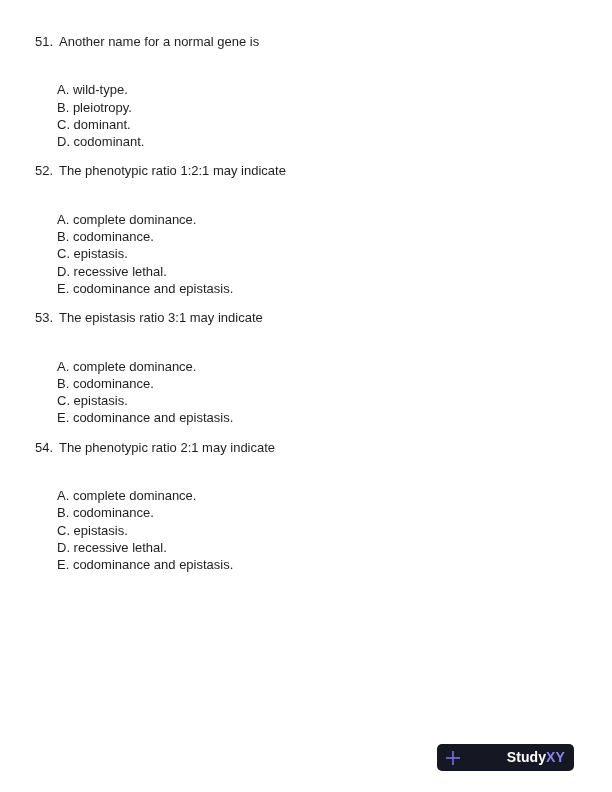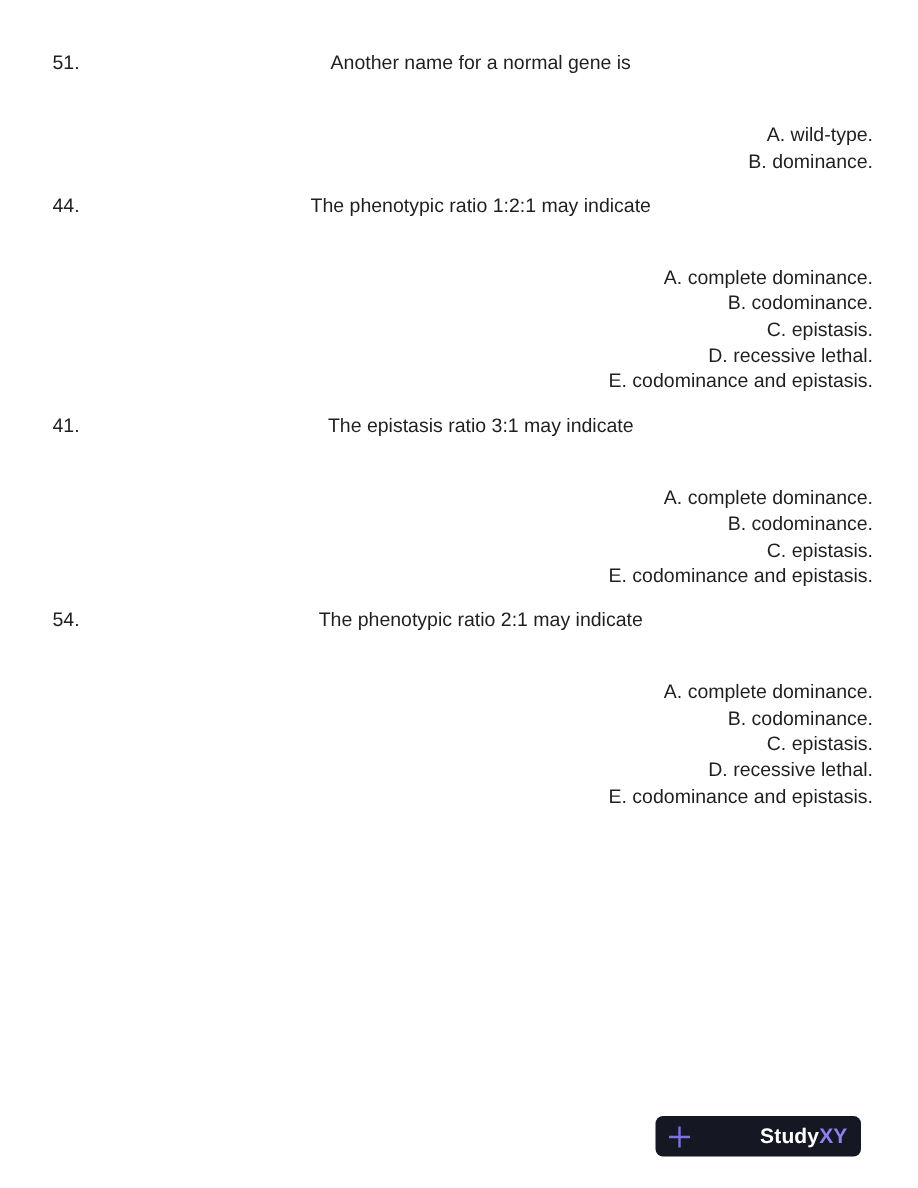--- a/index.html
+++ b/index.html
@@ -27,25 +27,23 @@
   .question-row {
     display: flex;
     margin: 0 0 31px 0;
   }
   .qnum {
     width: 24px;
     flex-shrink: 0;
   }
   .qtext {
     flex: 1;
-    text-align: center;
   }
   .options {
     margin: 0 0 12px 22px;
-    text-align: right;
   }
   .option {
     white-space: nowrap;
   }
   .logo {
     position: absolute;
     right: 38px;
     bottom: 21px;
     height: 27px;
     background: #151823;
@@ -79,41 +77,43 @@
 <div class="page">
   <div class="content">
 
     <div class="question-block">
       <div class="question-row">
         <span class="qnum">51.</span>
         <span class="qtext">Another name for a normal gene is</span>
       </div>
       <div class="options">
         <div class="option">A. wild-type.</div>
-        <div class="option">B. dominance.</div>
+        <div class="option">B. pleiotropy.</div>
+        <div class="option">C. dominant.</div>
+        <div class="option">D. codominant.</div>
       </div>
     </div>
 
     <div class="question-block">
       <div class="question-row">
-        <span class="qnum">44.</span>
+        <span class="qnum">52.</span>
         <span class="qtext">The phenotypic ratio 1:2:1 may indicate</span>
       </div>
       <div class="options">
         <div class="option">A. complete dominance.</div>
         <div class="option">B. codominance.</div>
         <div class="option">C. epistasis.</div>
         <div class="option">D. recessive lethal.</div>
         <div class="option">E. codominance and epistasis.</div>
       </div>
     </div>
 
     <div class="question-block">
       <div class="question-row">
-        <span class="qnum">41.</span>
+        <span class="qnum">53.</span>
         <span class="qtext">The epistasis ratio 3:1 may indicate</span>
       </div>
       <div class="options">
         <div class="option">A. complete dominance.</div>
         <div class="option">B. codominance.</div>
         <div class="option">C. epistasis.</div>
         <div class="option">E. codominance and epistasis.</div>
       </div>
     </div>
 

